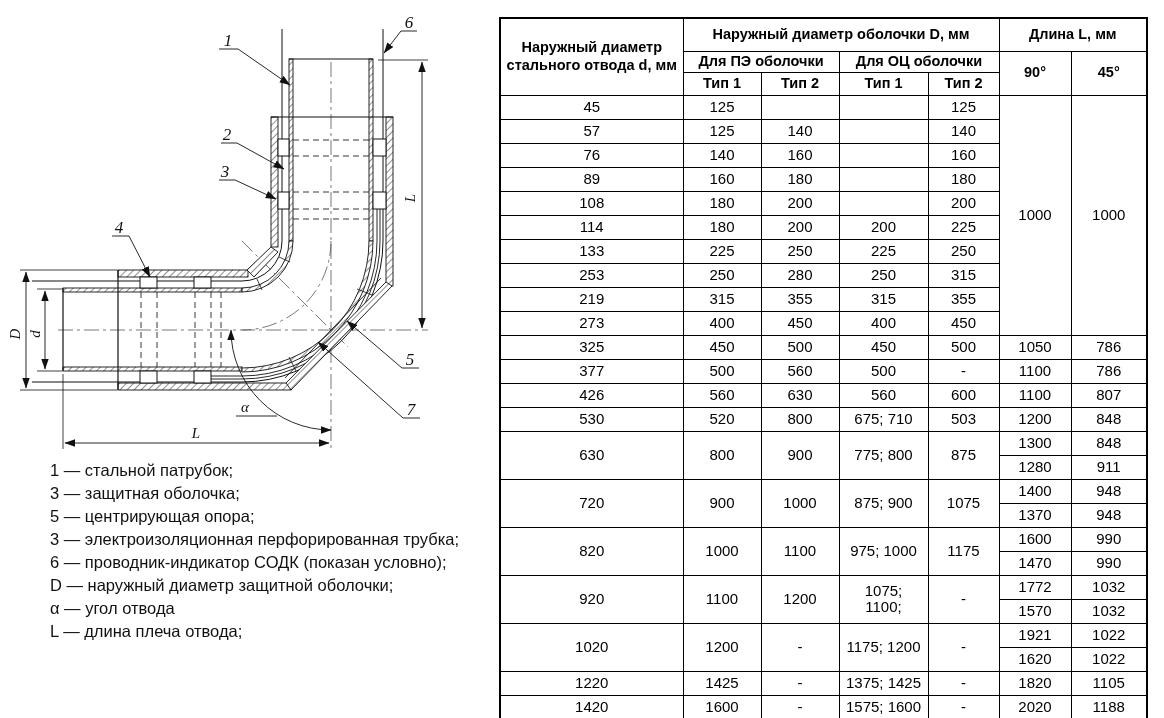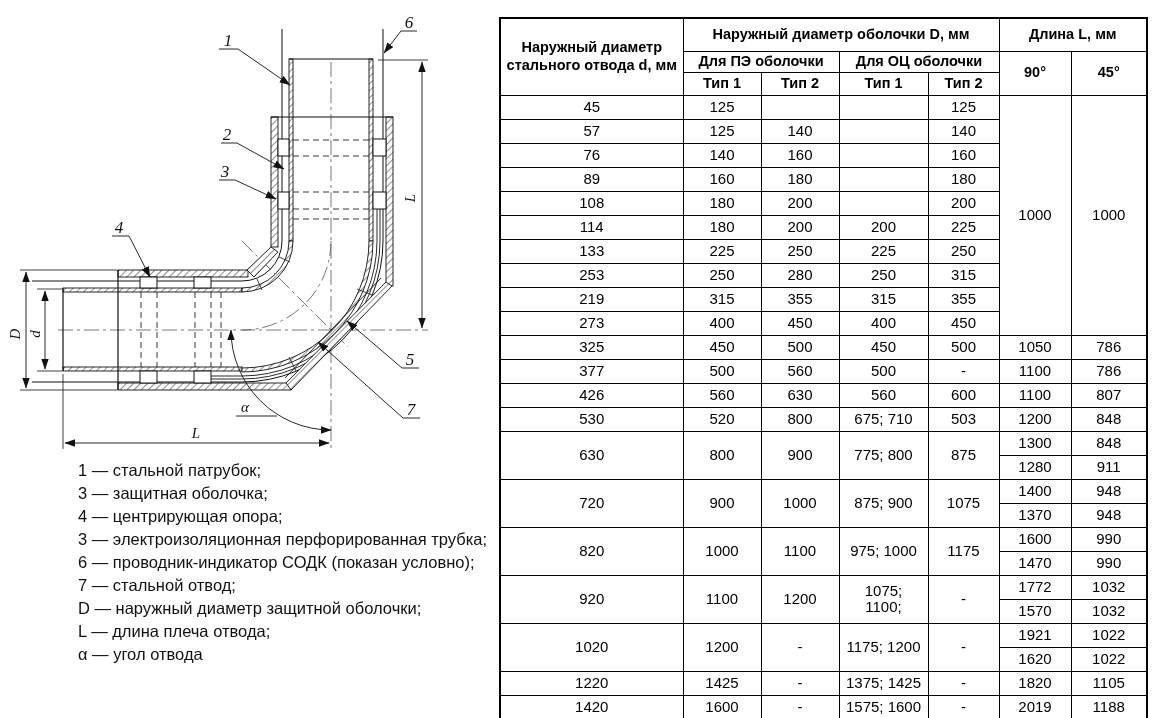--- a/index.html
+++ b/index.html
@@ -1,20 +1,20 @@
 <!DOCTYPE html>
 <html><head>
 <meta charset="utf-8">
 <style>
   html,body{margin:0;padding:0;overflow:hidden;}
   body{width:1164px;height:718px;background:#fff;position:relative;
        font-family:"Liberation Sans",sans-serif;color:#000;}
   #drawing{position:absolute;left:0;top:0;}
   #legend{position:absolute;left:50px;top:459px;font-size:16.5px;line-height:23px;
-          white-space:nowrap;color:#111;margin-left:28px;}
+          white-space:nowrap;color:#111;}
   #dims{position:absolute;left:499px;top:17px;width:647px;border-collapse:collapse;
         table-layout:fixed;background:#fff;border:2px solid #000;}
   #dims th,#dims td{border:1px solid #000;text-align:center;vertical-align:middle;
         padding:0 2px;color:#000;overflow:hidden;}
   #dims th{font-weight:bold;font-size:14.5px;line-height:1.2;}
   #dims td{font-size:15px;height:23px;white-space:pre-line;line-height:1.05;}
   tr.h1{height:33px}tr.h2{height:21px}tr.h3{height:23px}
   .deg{font-size:15px;}
 </style>
 </head>
@@ -145,27 +145,26 @@
     <text x="40" y="334" font-size="15" transform="rotate(-90 40 334)">d</text>
     <text x="415" y="198" font-size="15" transform="rotate(-90 415 198)">L</text>
     <text x="196" y="438" font-size="15">L</text>
     <text x="245" y="412" font-size="15">α</text>
   </g>
 </svg>
 
 <div id="legend">
     <div>1 — стальной патрубок;</div>
     <div>3 — защитная оболочка;</div>
-    <div>4 — центрирующая опора;</div>
+    <div>5 — центрирующая опора;</div>
     <div>3 — электроизоляционная перфорированная трубка;</div>
     <div>6 — проводник-индикатор СОДК (показан условно);</div>
-    <div>7 — стальной отвод;</div>
     <div>D — наружный диаметр защитной оболочки;</div>
+    <div>α — угол отвода</div>
     <div>L — длина плеча отвода;</div>
-    <div>α — угол отвода</div>
   </div>
 
 <table id="dims">
   <colgroup>
     <col style="width:183px">
       <col style="width:78px">
       <col style="width:78px">
     <col style="width:89px">
       <col style="width:71px">
       <col style="width:72px">
@@ -373,17 +372,17 @@
         <td>-</td>
         <td>1820</td>
         <td>1105</td>
       </tr>
       <tr>
         <td>1420</td>
         <td>1600</td>
         <td>-</td>
         <td>1575; 1600</td>
         <td>-</td>
-        <td>2019</td>
+        <td>2020</td>
         <td>1188</td>
       </tr>
     </tbody>
 </table>
 
 </body></html>

